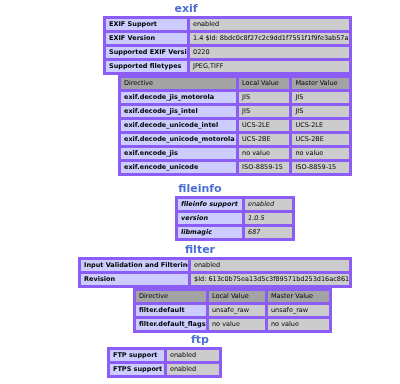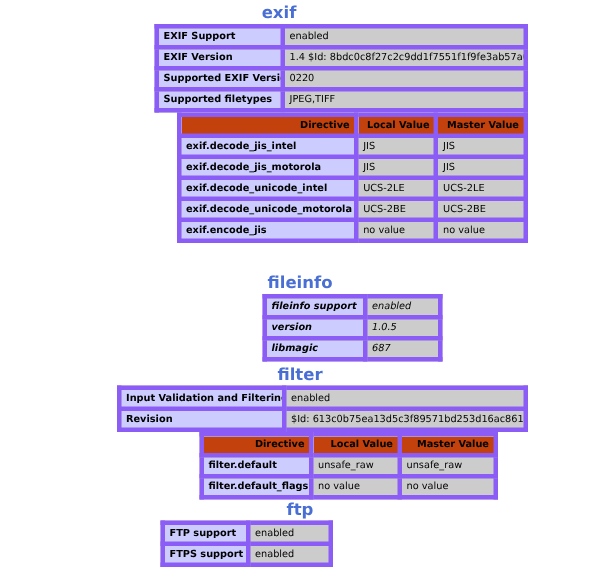--- a/index.html
+++ b/index.html
@@ -45,23 +45,23 @@
   .e {
     background: #ccccff;
     font-weight: bold;
     color: #000000;
   }
   .v {
     background: #cccccc;
     color: #000000;
   }
   .h {
-    background: #c2410c;
-    font-weight: bold;
-    text-align: right;
+    background: #a3a3a3;
+    font-weight: normal;
+    text-align: left;
     color: #000000;
   }
 
   
   .blk { position: absolute; }
 
   #exif-block      { left: 0;   top: 2px;   width: 372px; }
   #exif-main       { margin-left: 103px; width: 249px; }
   #exif-directives { margin-left: 118px; width: 234px; margin-top: 0; }
 
@@ -116,44 +116,49 @@
     </table>
 
   <table class="pi" id="exif-directives">
     <tbody>
         <tr>
       <th class="h w-dir">Directive</th>
       <th class="h w-lv">Local Value</th>
       <th class="h w-mv">Master Value</th>
     </tr>
     <tr>
+      <td class="e w-dir">exif.decode_jis_motorola</td>
+      <td class="v w-lv">JIS</td>
+      <td class="v w-mv">JIS</td>
+    </tr>
+    <tr>
       <td class="e w-dir">exif.decode_jis_intel</td>
       <td class="v w-lv">JIS</td>
       <td class="v w-mv">JIS</td>
     </tr>
     <tr>
-      <td class="e w-dir">exif.decode_jis_motorola</td>
-      <td class="v w-lv">JIS</td>
-      <td class="v w-mv">JIS</td>
-    </tr>
-    <tr>
       <td class="e w-dir">exif.decode_unicode_intel</td>
       <td class="v w-lv">UCS-2LE</td>
       <td class="v w-mv">UCS-2LE</td>
     </tr>
     <tr>
       <td class="e w-dir">exif.decode_unicode_motorola</td>
       <td class="v w-lv">UCS-2BE</td>
       <td class="v w-mv">UCS-2BE</td>
     </tr>
     <tr>
       <td class="e w-dir">exif.encode_jis</td>
       <td class="v w-lv">no value</td>
       <td class="v w-mv">no value</td>
     </tr>
+    <tr>
+      <td class="e w-dir">exif.encode_unicode</td>
+      <td class="v w-lv">ISO-8859-15</td>
+      <td class="v w-mv">ISO-8859-15</td>
+    </tr>
   </tbody>
     </table>
 </div>
 
 <div class="blk" id="fileinfo-block">
   <div class="section-title">fileinfo</div>
 
   <table class="pi" id="fileinfo-table">
     <tbody>
         <tr>

